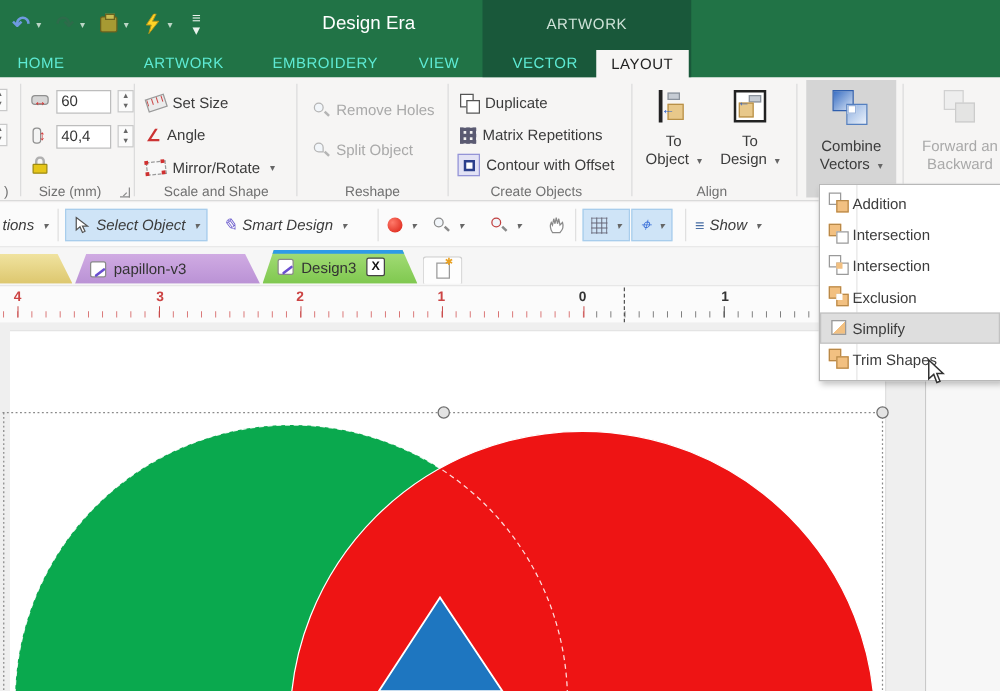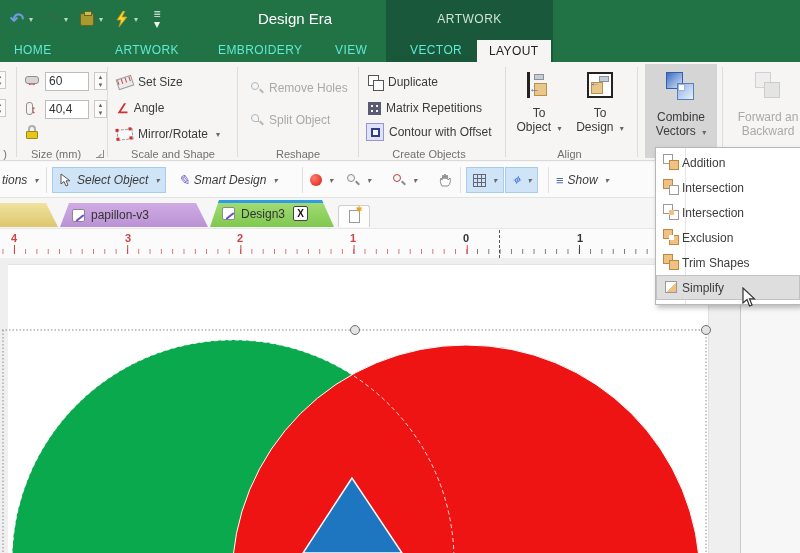--- a/index.html
+++ b/index.html
@@ -448,32 +448,32 @@
       <span class="lab">Intersection</span>
     </div>
     <div class="mi">
       <span class="msq">
           <i class="b o"></i>
           <i class="f o"></i>
           <i class="ov" style="background:#fff;"></i>
         </span>
       <span class="lab">Exclusion</span>
     </div>
+    <div class="mi hl">
+      <span class="msq simp">
+          <i class="one"></i>
+        </span>
+      <span class="lab">Simplify</span>
+    </div>
     <div class="mi">
       <span class="msq">
           <i class="b o"></i>
           <i class="f o"></i>
         </span>
       <span class="lab">Trim Shapes</span>
     </div>
-    <div class="mi hl">
-      <span class="msq simp">
-          <i class="one"></i>
-        </span>
-      <span class="lab">Simplify</span>
-    </div>
   </div>
 
   <svg class="cursor" width="16" height="22" viewBox="0 0 16 22">
     <polygon points="1,1 1,16 5,12.5 7.5,19 10,18 7.5,11.8 12.5,11.8" fill="#fff" stroke="#333" stroke-width="1.2"></polygon>
   </svg>
 
 </div>
 
 </body></html>

